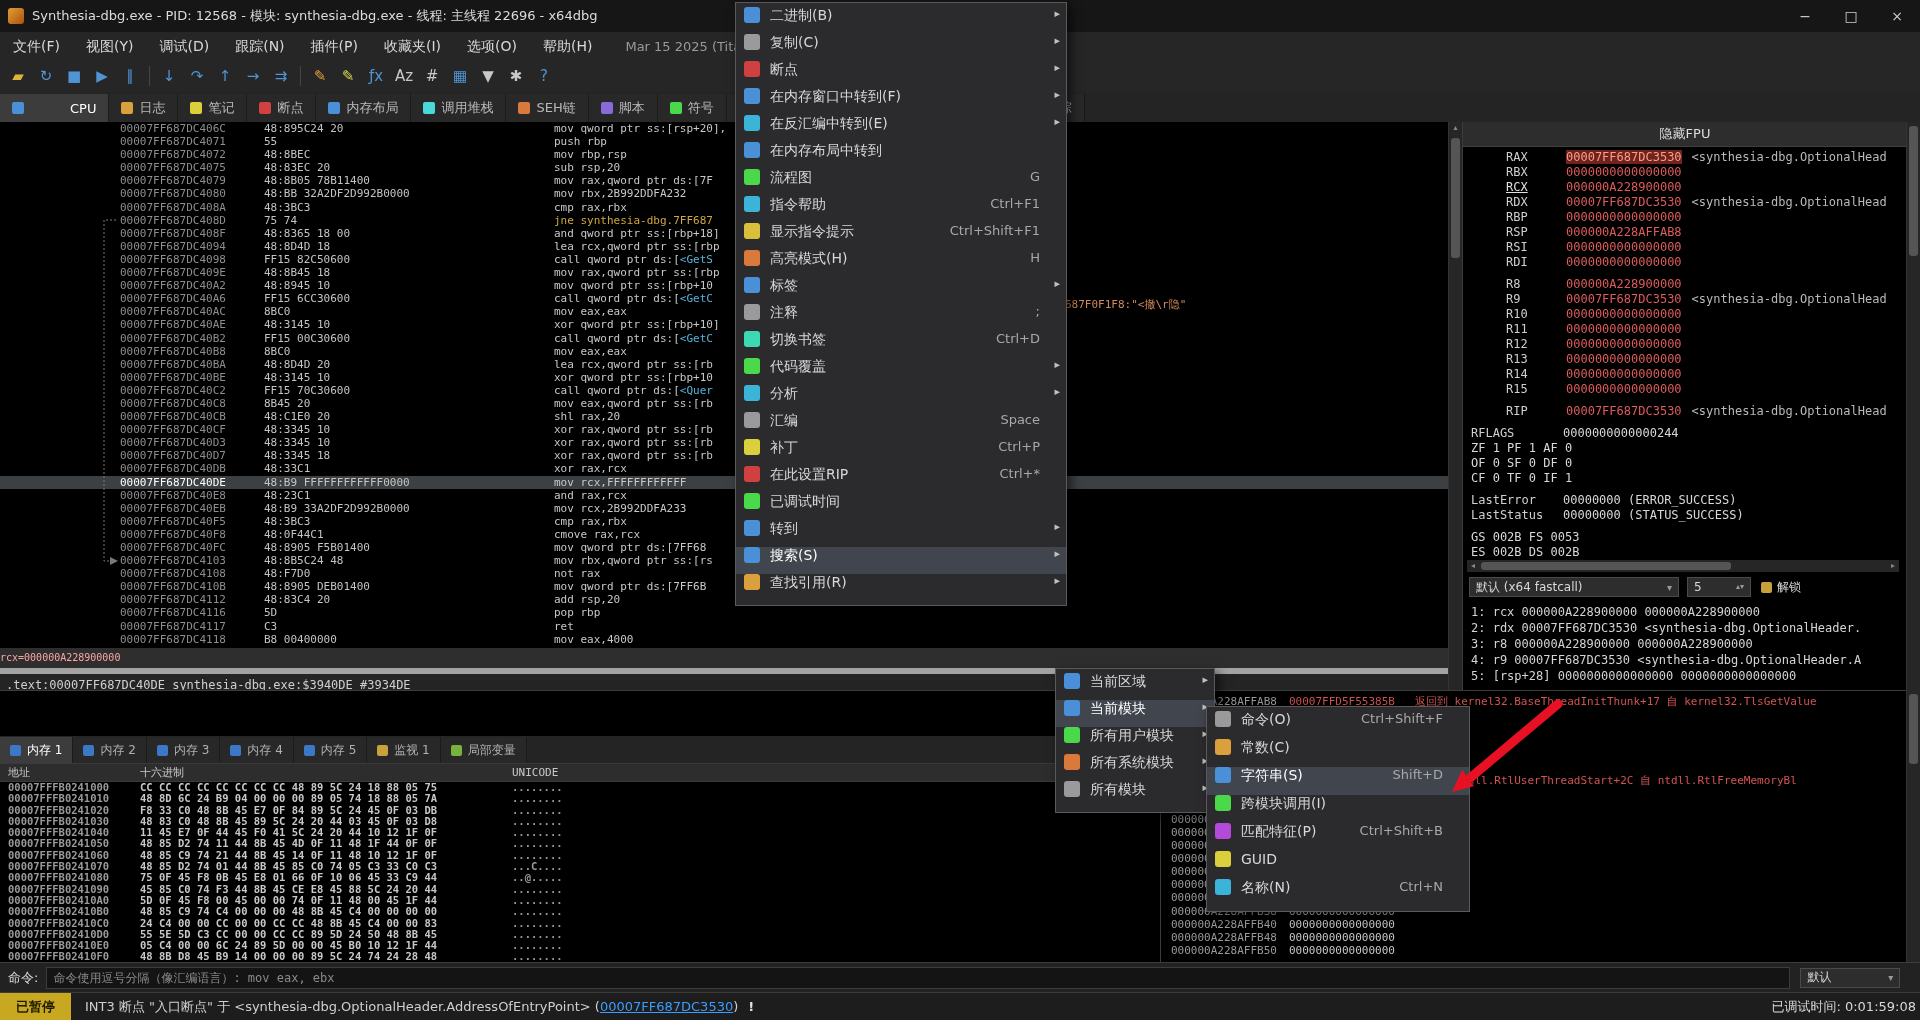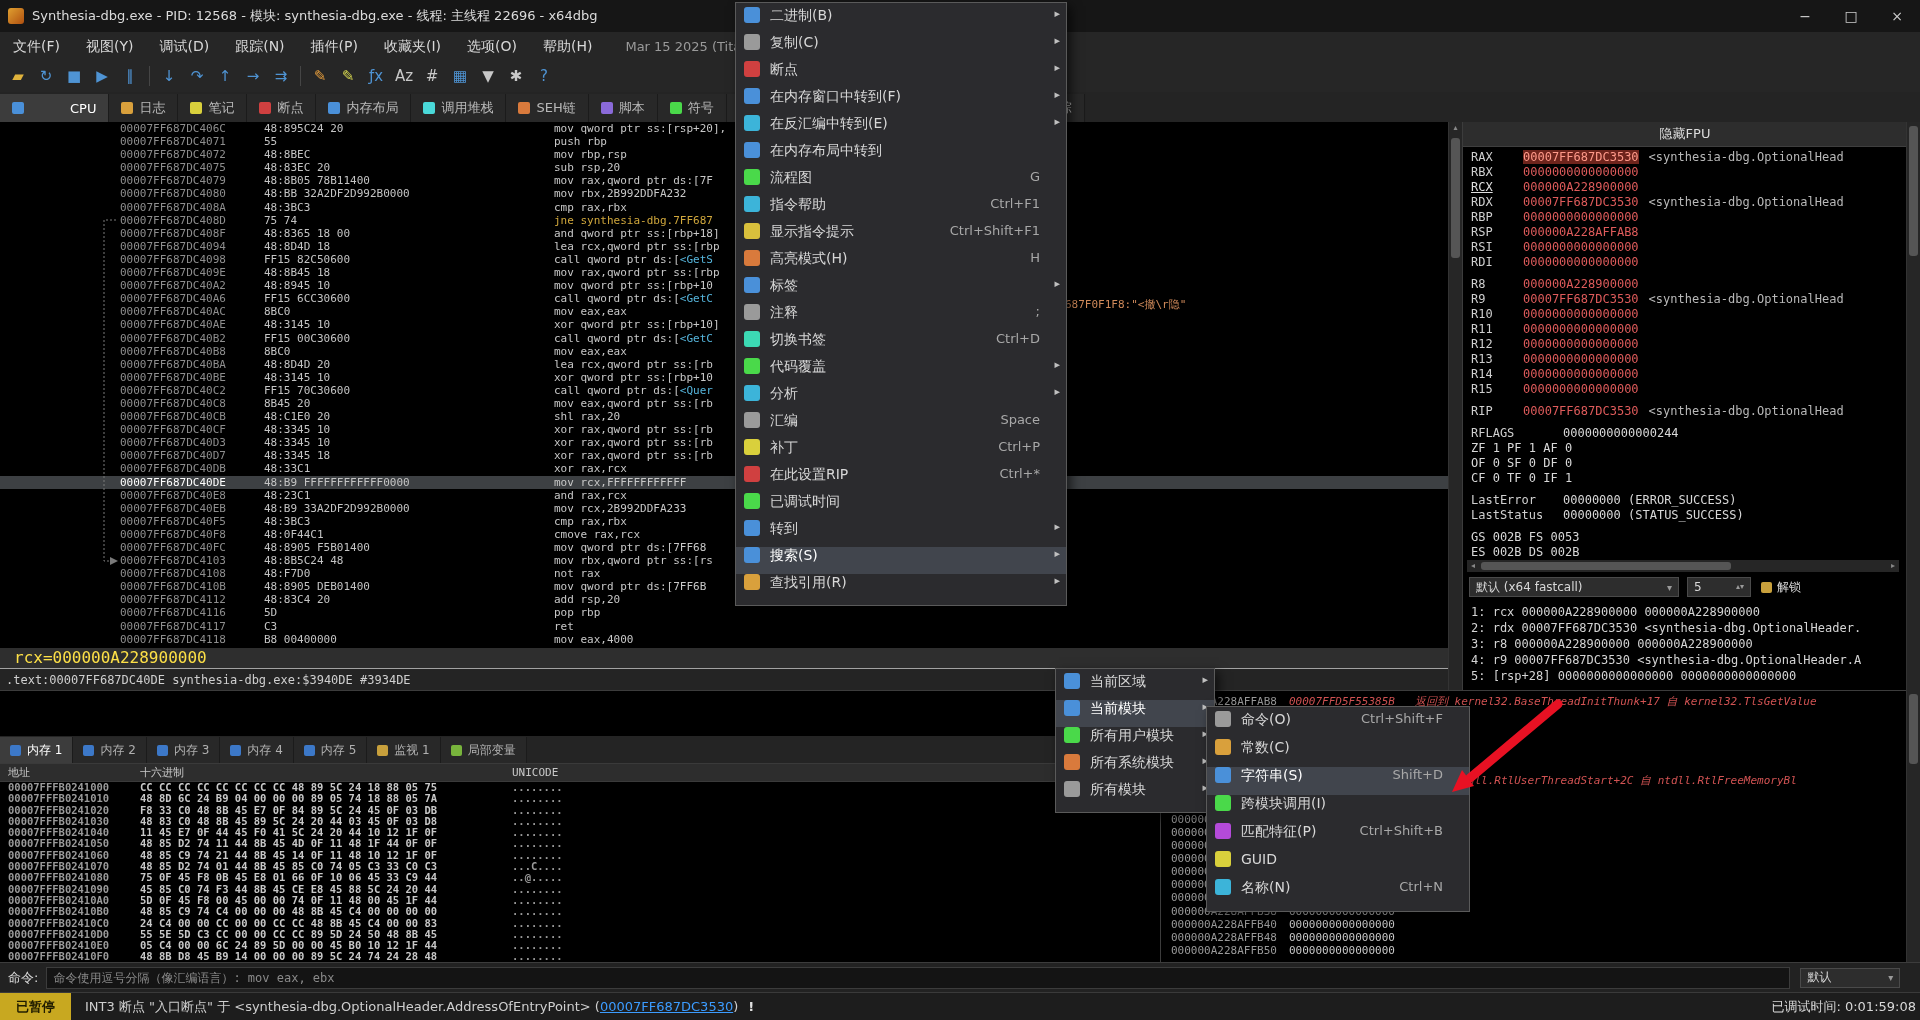--- a/index.html
+++ b/index.html
@@ -36,39 +36,39 @@
   .drows{position:absolute;left:0;top:0;width:1448px;height:524px;}
   .drow{display:flex;height:13.1px;line-height:13.1px;font-size:11px;font-family:"DejaVu Sans Mono",monospace;white-space:nowrap;}
   .drow.sel{background:#3d4043;}
   .c-gut{width:120px;flex:none;}
   .c-addr{width:144px;flex:none;color:#8e8e8e;}
   .drow.sel .c-addr{color:#ffffff;}
   .c-bytes{width:290px;flex:none;color:#c4c4c4;overflow:hidden;}
   .c-dis{flex:1;color:#c8c8c8;overflow:hidden;}
   .yl{color:#d0a73c;} .cy{color:#56b6dd;}
   .dis-comment{position:absolute;left:1065px;font-size:11px;font-family:"DejaVu Sans Mono",monospace;color:#d08a5a;white-space:nowrap;}
-  .info-line1{position:absolute;left:0;top:526px;width:1448px;height:20px;line-height:20px;background:#2e2e2e;font-size:16px;color:#fde047;padding-left:14px;box-sizing:border-box;}
-  .info-line2{position:absolute;left:0;top:546px;width:1448px;height:22px;line-height:22px;background:#242424;font-size:12px;color:#cfcfcf;padding-left:6px;box-sizing:border-box;border-top:1px solid #a3a3a3;}
+  .info-line1{position:absolute;left:0;top:526px;width:1448px;height:20px;line-height:20px;background:#2e2e2e;font-size:10px;color:#fca5a5;padding-left:0;box-sizing:border-box;}
+  .info-line2{position:absolute;left:0;top:546px;width:1448px;height:22px;line-height:22px;background:#242424;font-size:12px;color:#cfcfcf;padding-left:6px;box-sizing:border-box;border-top:6px solid #a3a3a3;}
 
   
   .vscroll{background:#262626;border-left:1px solid #333;box-sizing:border-box;}
   .sb-thumb{position:absolute;left:2px;width:9px;background:#555;border-radius:3px;}
   .sb-arrow{position:absolute;left:0;width:13px;text-align:center;font-size:8px;color:#888;}
   .hscroll{position:absolute;background:#262626;}
   .hsb-thumb{position:absolute;top:2px;height:8px;background:#555;border-radius:3px;}
   .hsb-arrow{position:absolute;top:0;font-size:8px;color:#888;width:12px;text-align:center;line-height:12px;}
 
   
   .registers{left:1462px;top:122px;width:444px;height:568px;background:#000;border-left:1px solid #3c3c3c;box-sizing:border-box;overflow:hidden;}
   .reg-header{position:absolute;left:0;top:0;width:444px;height:24px;background:#2d2d2d;border-bottom:1px solid #3f3f3f;
               display:flex;align-items:center;justify-content:center;font-size:13px;color:#dddddd;}
   .reg-lines{position:absolute;left:8px;top:28px;width:430px;font-family:"DejaVu Sans Mono",monospace;font-size:12px;}
   .rline{height:15px;line-height:15px;white-space:nowrap;overflow:hidden;}
   .rgap{height:7px;}
-  .rname{display:inline-block;width:52px;color:#cfcfcf;}
+  .rname{display:inline-block;width:60px;color:#cfcfcf;margin-left:35px;}
   .rname.u{text-decoration:underline;color:#e0e0e0;}
   .rval{color:#de5b5b;}
   .rval.hl{background:#6e241c;color:#ff9a8a;}
   .rann{color:#b8b8b8;margin-left:10px;}
   .pname{display:inline-block;width:92px;color:#cfcfcf;}
   .pval{color:#d8d8d8;}
   .rtext{color:#d8d8d8;}
   .callconv{position:absolute;left:6px;top:454px;width:432px;height:22px;display:flex;align-items:center;font-size:12px;}
   .cc-select{width:210px;height:20px;background:#2d2d2d;border:1px solid #4a4a4a;display:flex;align-items:center;padding:0 6px;box-sizing:border-box;color:#d8d8d8;}
   .cc-select .dd{margin-left:auto;color:#9a9a9a;font-size:10px;}
@@ -95,21 +95,21 @@
   .du-addr{width:132px;flex:none;padding-left:8px;color:#9a9a9a;}
   .du-hex{width:372px;flex:none;color:#c8c8c8;}
   .du-uni{flex:1;color:#9a9a9a;}
 
   .stack{position:absolute;left:1163px;top:0;width:743px;height:272px;background:#000;overflow:hidden;}
   .stack-rows{position:absolute;left:0;top:4px;width:743px;}
   .strow{display:flex;height:13.1px;line-height:13.1px;font-size:11px;font-family:"DejaVu Sans Mono",monospace;white-space:nowrap;}
   .st-addr{width:118px;flex:none;padding-left:8px;color:#9a9a9a;}
   .st-val{width:126px;flex:none;color:#c8c8c8;}
   .st-com{flex:1;color:#c8c8c8;overflow:hidden;}
-  .strow.red .st-val,.strow.red .st-com{color:#d25353;font-style:italic;}
+  .strow.red .st-val,.strow.red .st-com{color:#d25353;}
 
   
   .cmdrow{left:0;top:962px;width:1920px;height:30px;background:#222;border-top:1px solid #3c3c3c;display:flex;align-items:center;box-sizing:border-box;}
   .cmd-label{margin-left:8px;font-size:13px;color:#d8d8d8;}
   .cmd-input{margin-left:8px;width:1730px;height:20px;background:#141414;border:1px solid #3c3c3c;color:#cfcfcf;font-size:12px;padding:0 6px;font-family:"DejaVu Sans Mono",monospace;}
   .cmd-input::placeholder{color:#8a8a8a;}
   .cmd-profile{margin-left:10px;width:100px;height:20px;background:#2d2d2d;border:1px solid #4a4a4a;display:flex;align-items:center;padding:0 6px;box-sizing:border-box;font-size:12px;color:#d8d8d8;}
   .cmd-profile .dd{margin-left:auto;color:#9a9a9a;font-size:10px;}
 
   .statusbar{left:0;top:992px;width:1920px;height:28px;background:#1d1d1d;border-top:1px solid #3a3a3a;display:flex;align-items:center;box-sizing:border-box;font-size:13px;}

